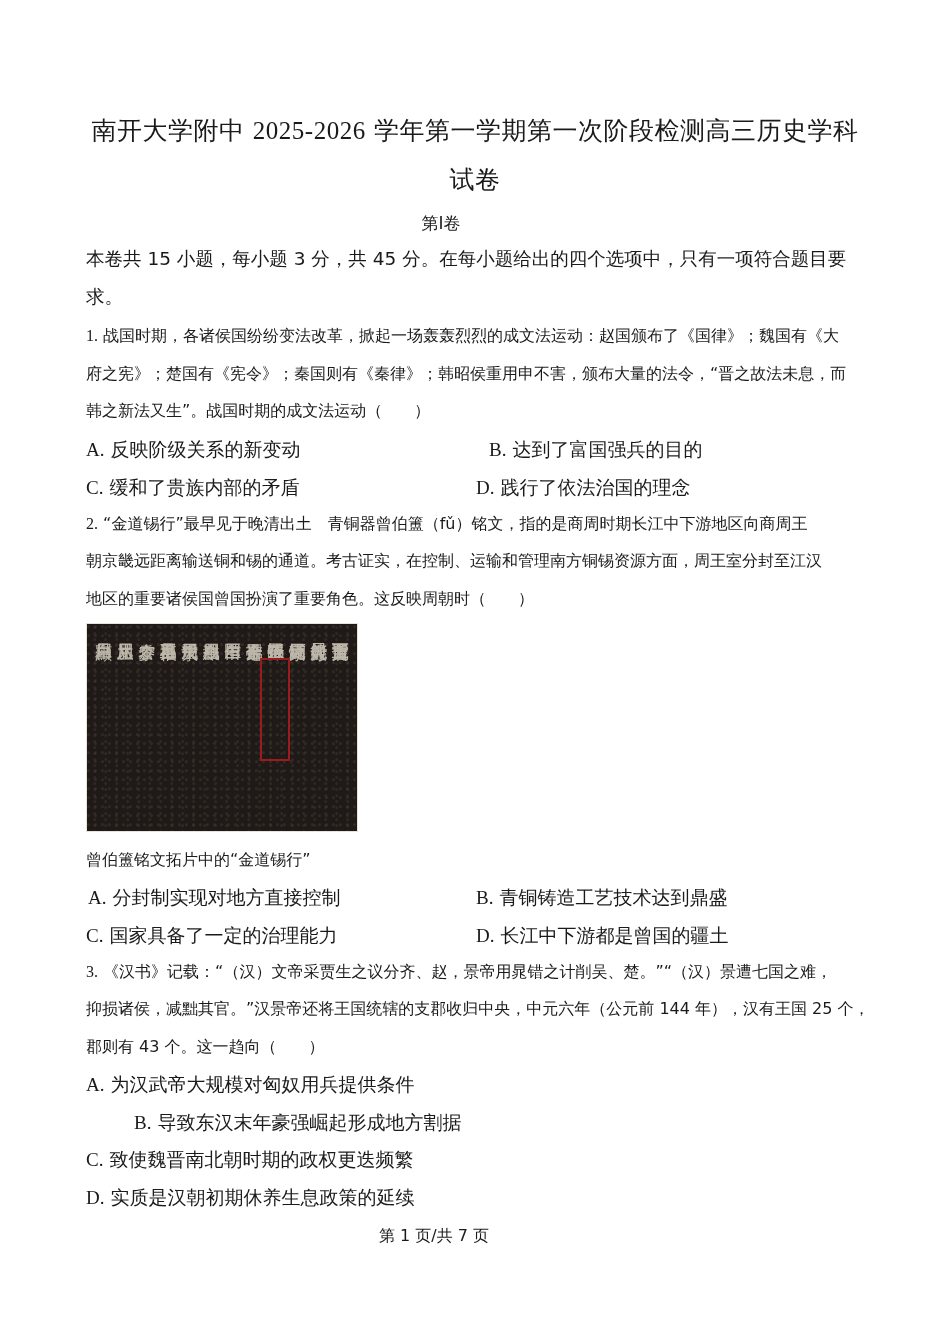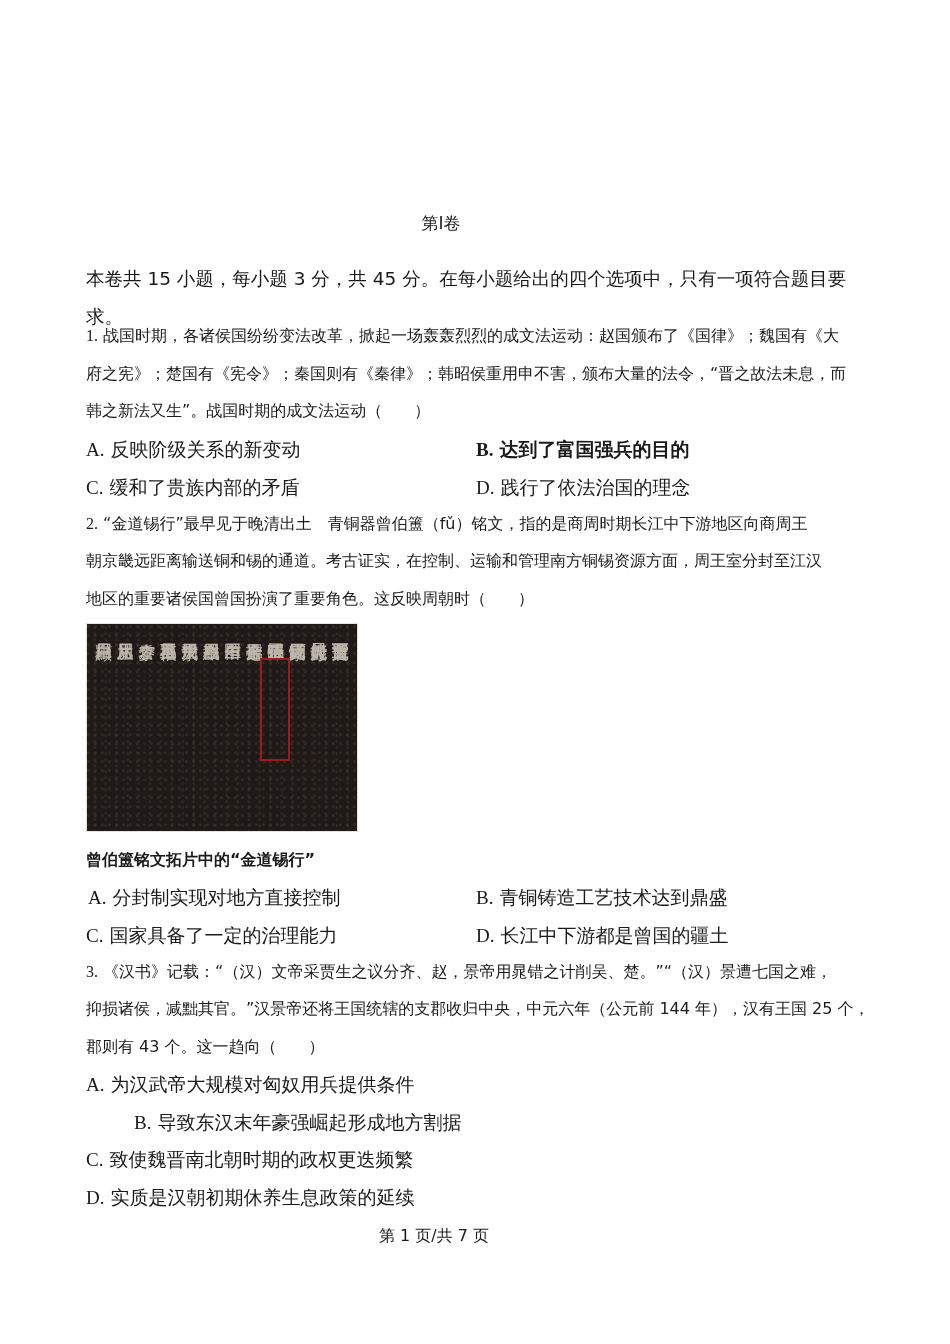--- a/index.html
+++ b/index.html
@@ -19,21 +19,21 @@
     .title-line1 { top: 114px; }
     .title-line2 { top: 163px; }
     .section-label {
       position: absolute; left: 0; width: 882px; text-align: center; top: 212px;
       font-size: 17px;
     }
     .text-line {
       position: absolute; left: 86px; white-space: nowrap;
       font-size: 16px; line-height: 20px;
     }
-    .intro-line { font-size: 18.5px; margin-top: 20px; }
+    .intro-line { font-size: 18.5px; }
     .serif { font-family: "Liberation Serif", "DejaVu Serif", serif; }
     .opt {
       position: absolute; white-space: nowrap; font-size: 19px; line-height: 20px;
     }
     .opt .letter { font-family: "Liberation Serif", "DejaVu Serif", serif; margin-right: 6px; }
     .rubbing {
       position: absolute; left: 86px; top: 623px; width: 272px; height: 209px;
       background: #1f1a17;
       border: 1px solid #e8e2d8;
       overflow: hidden;
@@ -52,49 +52,53 @@
     .rubbing .col {
       display: flex; flex-direction: column; justify-content: space-between;
       width: 22px; align-items: center;
       color: #d9d2c4; font-family: "DejaVu Serif", serif; font-size: 17px; line-height: 1;
       opacity: 0.85;
     }
     .rubbing .highlight {
       position: absolute; left: 173px; top: 34px; width: 30px; height: 103px;
       border: 2px solid #9b1c1c;
     }
-    .caption { position: absolute; left: 86px; top: 850px; font-size: 16px; white-space: nowrap; font-weight: bold; }
+    .caption { position: absolute; left: 86px; top: 850px; font-size: 16px; white-space: nowrap; }
     .footer {
       position: absolute; left: 0; width: 868px; top: 1226px; text-align: center;
       font-size: 16px;
     }
   </style>
 </head>
 <body>
 
 <div class="page">
 
+  <div class="title title-line1">
+    <span>南开大学附中 </span><span class="num">2025-2026</span><span> 学年第一学期第一次阶段检测高三历史学科</span>
+  </div>
+  <div class="title title-line2">试卷</div>
 
   <div class="section-label">第Ⅰ卷</div>
 
   <div class="text-line intro-line" style="top:249px;">本卷共 15 小题，每小题 3 分，共 45 分。在每小题给出的四个选项中，只有一项符合题目要</div>
   <div class="text-line intro-line" style="top:287px;">求。</div>
 
   <div>
     <div class="text-line" style="top:326px;">
       <span class="serif">1.</span>
       <span>战国时期，各诸侯国纷纷变法改革，掀起一场轰轰烈烈的成文法运动：赵国颁布了《国律》；魏国有《大</span>
     </div>
     <div class="text-line" style="top:364px;">府之宪》；楚国有《宪令》；秦国则有《秦律》；韩昭侯重用申不害，颁布大量的法令，“晋之故法未息，而</div>
     <div class="text-line" style="top:401px;">韩之新法又生”。战国时期的成文法运动（　　）</div>
 
     <div class="opt" style="left:86px; top:439px;">
       <span class="letter">A.</span><span>反映阶级关系的新变动</span>
     </div>
-    <div class="opt" style="left:476px; top:439px;font-weight:bold;">
+    <div class="opt" style="left:489px; top:439px;">
       <span class="letter">B.</span><span>达到了富国强兵的目的</span>
     </div>
     <div class="opt" style="left:86px; top:477px;">
       <span class="letter">C.</span><span>缓和了贵族内部的矛盾</span>
     </div>
     <div class="opt" style="left:476px; top:477px;">
       <span class="letter">D.</span><span>践行了依法治国的理念</span>
     </div>
   </div>
 

